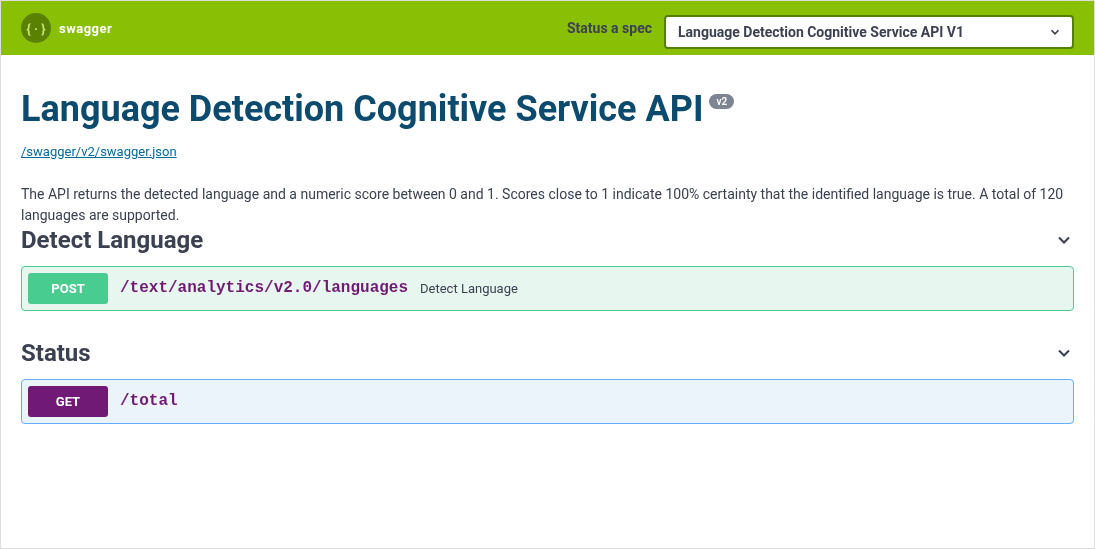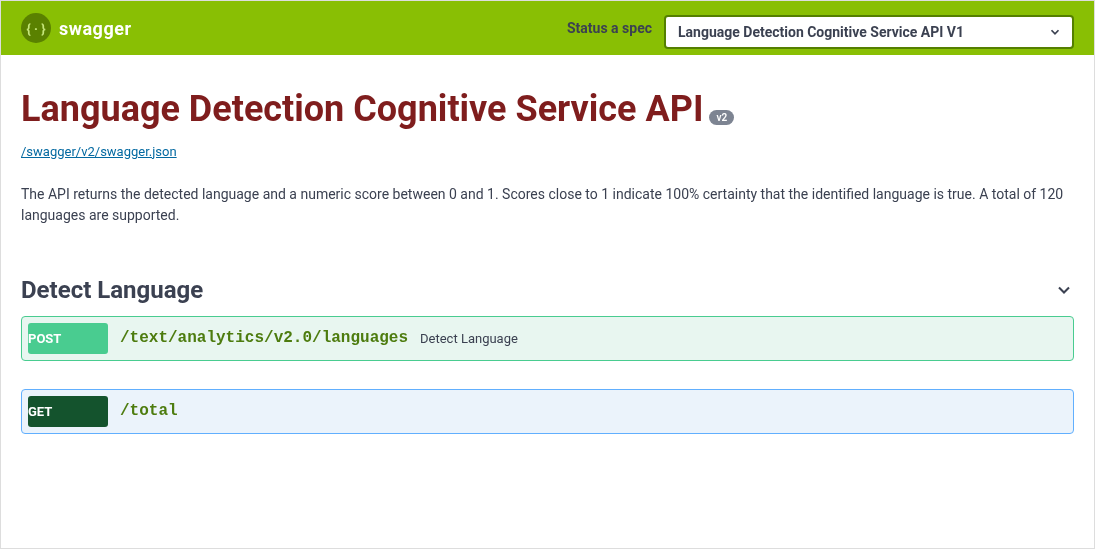--- a/index.html
+++ b/index.html
@@ -36,21 +36,21 @@
       display: flex;
       align-items: center;
       justify-content: center;
       color: #c5e67a;
       font-weight: bold;
       font-size: 13px;
     }
     .swagger-text {
       color: #fff;
       font-weight: 700;
-      font-size: 18px;
+      font-size: 13px;
       letter-spacing: 0.5px;
     }
     .topbar-right {
       display: flex;
       align-items: center;
       gap: 12px;
     }
     .select-label {
       color: #3b4151;
       font-weight: 700;
@@ -85,49 +85,48 @@
       padding: 35px 20px 20px 20px;
     }
     .title-row {
       display: flex;
       align-items: flex-start;
       gap: 6px;
     }
     .api-title {
       font-size: 36px;
       font-weight: 700;
-      color: #7f1d1d;
+      color: #0c4a6e;
       line-height: 1.1;
       text-align: center;
     }
     .version-badge {
       background: #7d8492;
       color: #fff;
       font-size: 10px;
       padding: 2px 7px;
       border-radius: 50px;
       font-weight: 600;
       position: relative;
-      top: 20px;
+      top: 4px;
     }
     .json-link {
       color: #0369a1;
       font-size: 13px;
       text-decoration: underline;
       display: inline-block;
       margin-top: 14px;
     }
     .description {
       color: #3b4151;
       font-size: 14px;
       line-height: 1.5;
       margin-top: 24px;
     }
     .tag-section {
-      margin-top: 50px;
     }
     .tag-header {
       display: flex;
       align-items: center;
       justify-content: space-between;
       margin-bottom: 12px;
       cursor: pointer;
     }
     .tag-name {
       font-size: 24px;
@@ -149,34 +148,34 @@
     .operation-get {
       background: #ebf3fb;
       border: 1px solid #61affe;
     }
     .method-badge {
       color: #fff;
       font-weight: 700;
       font-size: 13px;
       padding: 8px 0;
       border-radius: 3px;
-      text-align: left;
+      text-align: center;
       width: 80px;
       flex-shrink: 0;
     }
     .method-post {
       background: #49cc90;
     }
     .method-get {
-      background: #14532d;
+      background: #701a75;
     }
     .op-path {
       font-family: "Courier New", monospace;
       font-size: 16px;
-      color: #4d7c0f;
+      color: #701a75;
       margin-left: 12px;
       font-weight: 600;
     }
     .op-summary {
       font-size: 13px;
       color: #3b4151;
       margin-left: 12px;
     }
     .tag-section-2 {
       margin-top: 28px;
@@ -224,19 +223,27 @@
       </span>
     </div>
     <div class="operation operation-post">
       <span class="method-badge method-post">POST</span>
       <span class="op-path">/text/analytics/v2.0/languages</span>
       <span class="op-summary">Detect Language</span>
     </div>
   </div>
 
   <div class="tag-section-2">
+    <div class="tag-header">
+      <span class="tag-name">Status</span>
+      <span class="chevron-icon">
+        <svg width="20" height="20" viewBox="0 0 24 24" fill="none" stroke="#3b4151" stroke-width="2.5">
+            <polyline points="6 9 12 15 18 9"></polyline>
+          </svg>
+      </span>
+    </div>
     <div class="operation operation-get">
       <span class="method-badge method-get">GET</span>
       <span class="op-path">/total</span>
       <span class="op-summary"></span>
     </div>
   </div>
 </div>
 
 </body></html>

